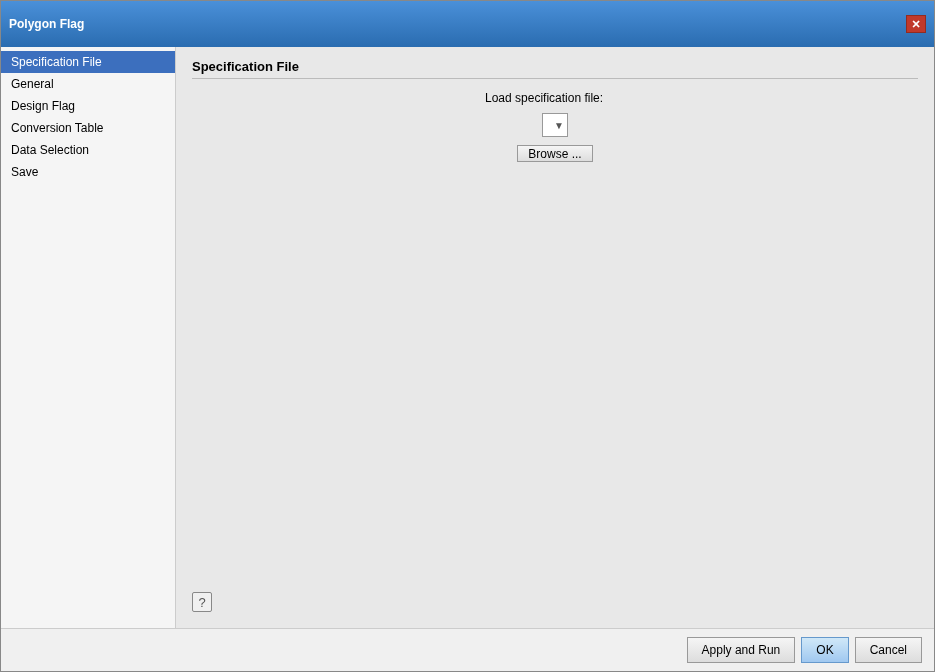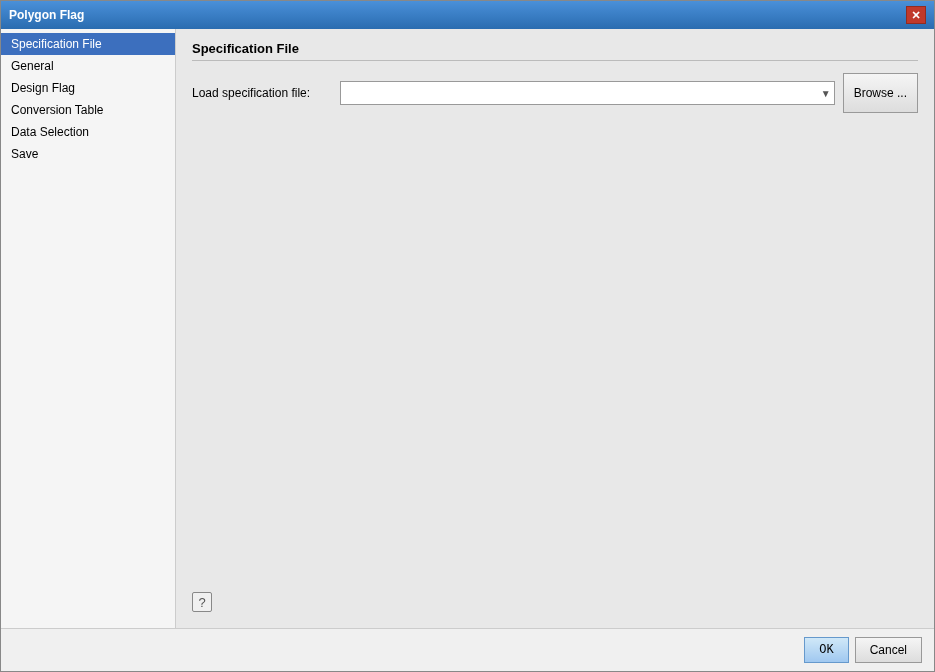--- a/index.html
+++ b/index.html
@@ -26,21 +26,21 @@
       background: #f0f0f0;
       border: 1px solid #888;
       box-shadow: 2px 2px 8px rgba(0,0,0,0.4);
       display: flex;
       flex-direction: column;
     }
 
     .title-bar {
       background: linear-gradient(to bottom, #4a90d9, #2a6cb0);
       color: white;
-      padding: 5px 8px;
+      padding: 23px 8px;
       display: flex;
       align-items: center;
       justify-content: space-between;
       height: 28px;
     }
 
     .title-bar-text {
       font-size: 12px;
       font-weight: bold;
       color: white;
@@ -107,20 +107,21 @@
       margin-bottom: 12px;
       padding-bottom: 4px;
       border-bottom: 1px solid #bbb;
     }
 
     .form-row {
       display: flex;
       align-items: center;
       gap: 8px;
       margin-bottom: 8px;
+      flex-direction: column;
     }
 
     .form-label {
       color: #000;
       white-space: nowrap;
       min-width: 140px;
     }
 
     .select-wrapper {
       flex: 1;
@@ -142,21 +143,21 @@
 
     .select-arrow {
       position: absolute;
       right: 4px;
       pointer-events: none;
       font-size: 10px;
       color: #555;
     }
 
     .browse-btn {
-      height: 40px;
+      height: 17px;
       padding: 0 10px;
       background: linear-gradient(to bottom, #f5f5f5, #ddd);
       border: 1px solid #999;
       cursor: pointer;
       white-space: nowrap;
     }
 
     .content-spacer {
       flex: 1;
     }
@@ -200,21 +201,20 @@
       padding: 0 14px;
       background: linear-gradient(to bottom, #f5f5f5, #ddd);
       border: 1px solid #999;
       cursor: pointer;
       font-size: 12px;
     }
 
     .footer-btn.primary {
       background: linear-gradient(to bottom, #d0e8f8, #a0c8f0);
       border: 1px solid #6699cc;
-      font-family: Liberation Mono, monospace;
     }
   </style>
 </head>
 <body>
 
 <div class="dialog-window">
 
   <div class="title-bar">
     <span class="title-bar-text">Polygon Flag</span>
     <div class="title-bar-buttons">
@@ -263,17 +263,18 @@
 
       <div style="display:flex; align-items:flex-end; padding: 4px 0;">
         <div class="help-icon">?</div>
       </div>
     </div>
   </div>
 
   <div class="dialog-footer">
     <div class="footer-left"></div>
     <div class="footer-right">
+      <button class="footer-btn">Apply and Run</button>
       <button class="footer-btn primary">OK</button>
       <button class="footer-btn">Cancel</button>
     </div>
   </div>
 </div>
 
 </body></html>

